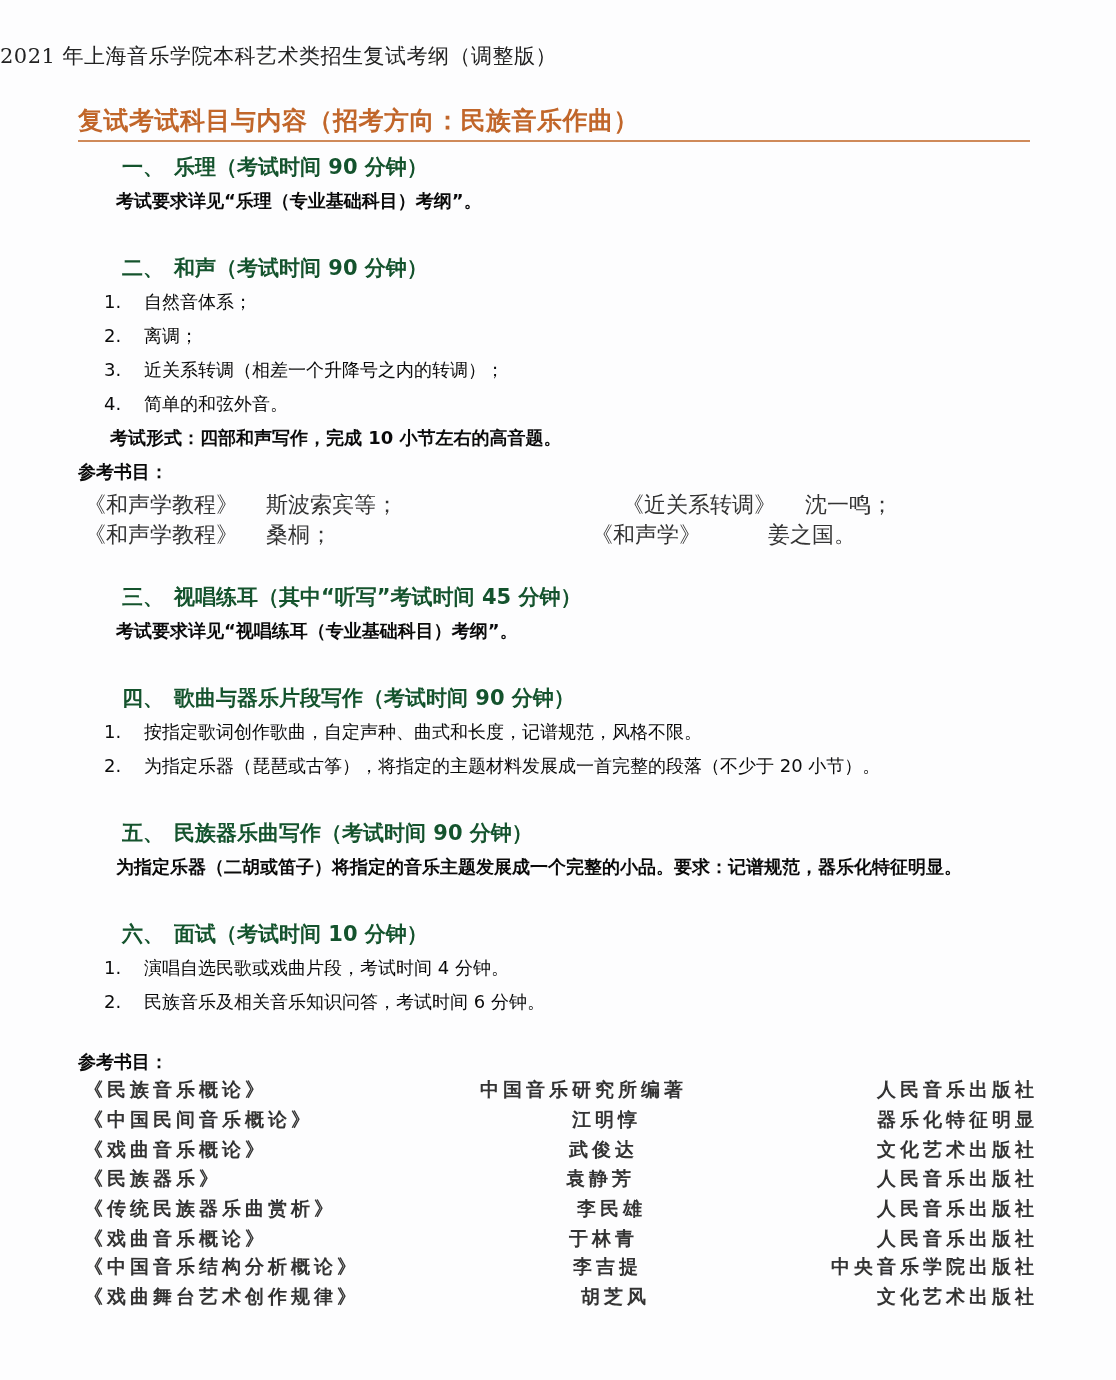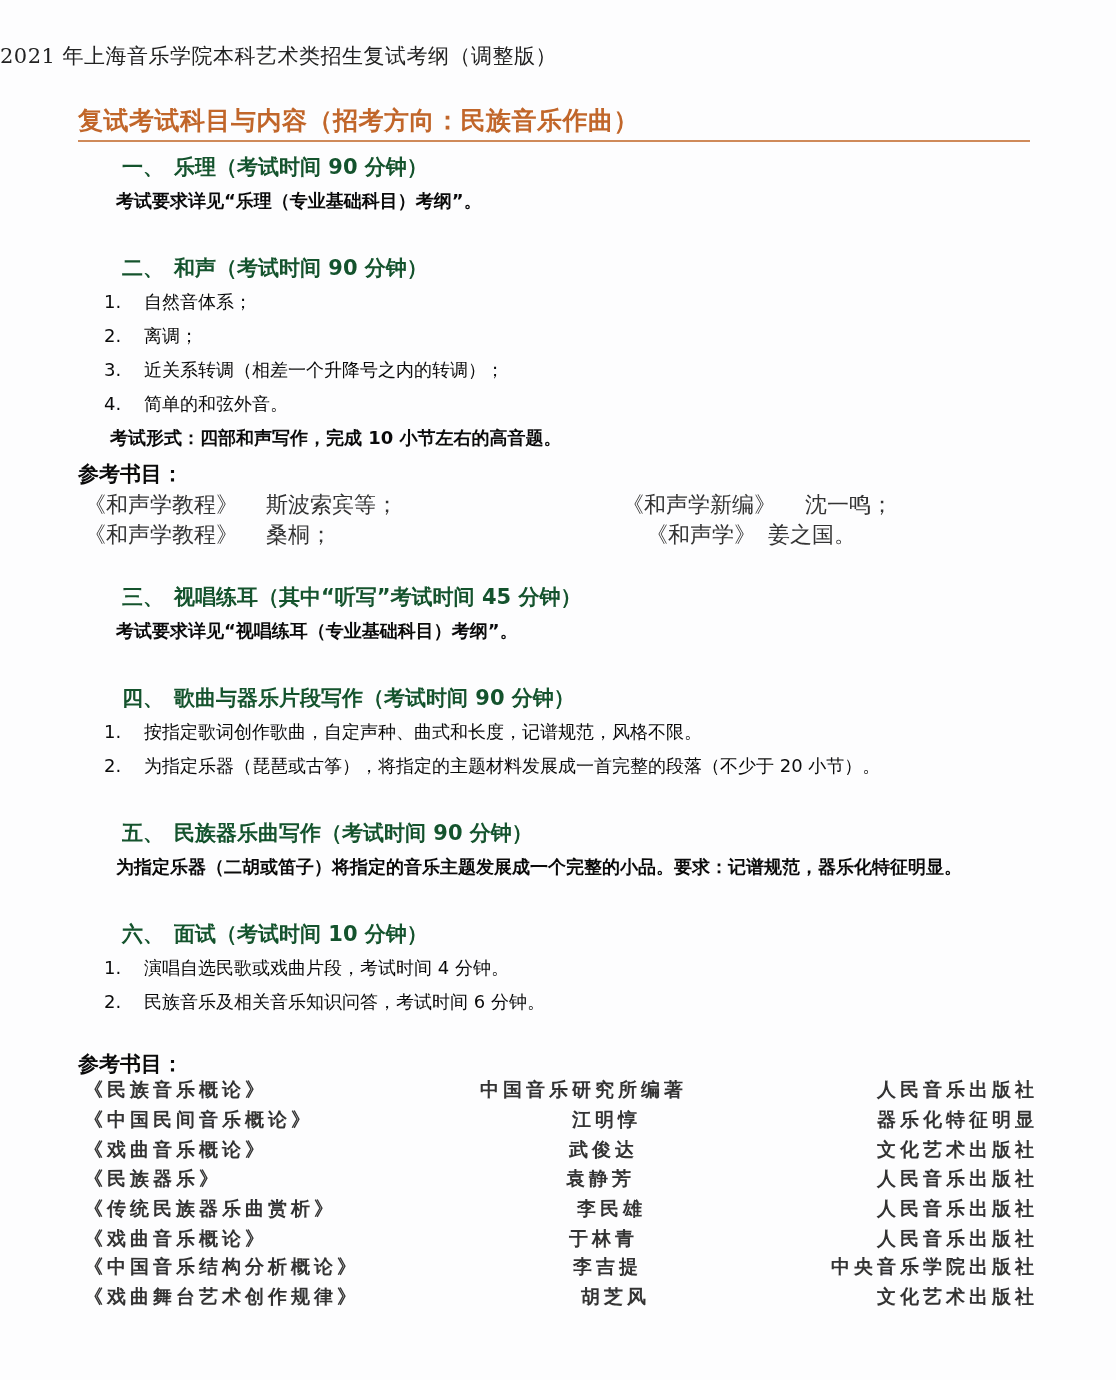--- a/index.html
+++ b/index.html
@@ -9,21 +9,21 @@
     }
     .abs { position: absolute; white-space: nowrap; }
     .doc-title { left: 0; width: 1100px; top: 42px; text-align: left; font-family: "DejaVu Serif", "Liberation Serif", serif; font-size: 21px; color: #222; letter-spacing: 0.5px; }
     .main-heading { left: 78px; top: 104px; font-size: 25px; font-weight: bold; color: #c1662a; letter-spacing: 0.5px; }
     .heading-rule { left: 78px; top: 140px; width: 952px; height: 2px; background: #cf8a5a; }
     .sec-title { left: 74px; font-size: 21px; font-weight: bold; color: #14532d; margin-left: 48px; }
     .sec-title .num { display: inline-block; width: 52px; }
     .body-text { font-size: 18px; font-weight: bold; color: #0a0a0a; }
     .item { left: 104px; font-size: 18px; font-weight: normal; color: #0a0a0a; }
     .item .n { display: inline-block; width: 40px; }
-    .ref-label { left: 78px; font-size: 21px; font-weight: bold; color: #0a0a0a; }
+    .ref-label { left: 78px; font-size: 18px; font-weight: bold; color: #0a0a0a; }
     .ref-text { font-size: 22px; color: #333; font-weight: normal; }
     .ref2 { font-size: 19px; color: #333; letter-spacing: 4px; font-weight: bold; }
   </style>
 </head>
 <body>
 
 <div class="abs doc-title">2021 年上海音乐学院本科艺术类招生复试考纲（调整版）</div>
 <div class="abs main-heading">复试考试科目与内容（招考方向：民族音乐作曲）</div>
 <div class="abs heading-rule"></div>
 
@@ -36,25 +36,25 @@
   <span class="num">二、</span><span>和声（考试时间 90 分钟）</span>
 </div>
 <div class="abs item" style="top:290px"><span class="n">1.</span><span>自然音体系；</span></div>
 <div class="abs item" style="top:324px"><span class="n">2.</span><span>离调；</span></div>
 <div class="abs item" style="top:358px"><span class="n">3.</span><span>近关系转调（相差一个升降号之内的转调）；</span></div>
 <div class="abs item" style="top:392px"><span class="n">4.</span><span>简单的和弦外音。</span></div>
 <div class="abs body-text" style="left:110px; top:426px">考试形式：四部和声写作，完成 10 小节左右的高音题。</div>
 <div class="abs ref-label" style="top:460px">参考书目：</div>
 <div class="abs ref-text" style="left:84px; top:490px">《和声学教程》</div>
 <div class="abs ref-text" style="left:266px; top:490px">斯波索宾等；</div>
-<div class="abs ref-text" style="left:622px; top:490px">《和声学新编》</div>
+<div class="abs ref-text" style="left:622px; top:490px">《近关系转调》</div>
 <div class="abs ref-text" style="left:805px; top:490px">沈一鸣；</div>
 <div class="abs ref-text" style="left:84px; top:520px">《和声学教程》</div>
 <div class="abs ref-text" style="left:266px; top:520px">桑桐；</div>
-<div class="abs ref-text" style="left:646px; top:520px">《和声学》</div>
+<div class="abs ref-text" style="left:591px; top:520px">《和声学》</div>
 <div class="abs ref-text" style="left:768px; top:520px">姜之国。</div>
 
 <div class="abs sec-title" style="top:583px">
   <span class="num">三、</span><span>视唱练耳（其中“听写”考试时间 45 分钟）</span>
 </div>
 <div class="abs body-text" style="left:116px; top:619px">考试要求详见“视唱练耳（专业基础科目）考纲”。</div>
 
 <div class="abs sec-title" style="top:684px">
   <span class="num" style="width:52px">四、</span><span>歌曲与器乐片段写作（考试时间 90 分钟）</span>
 </div>

